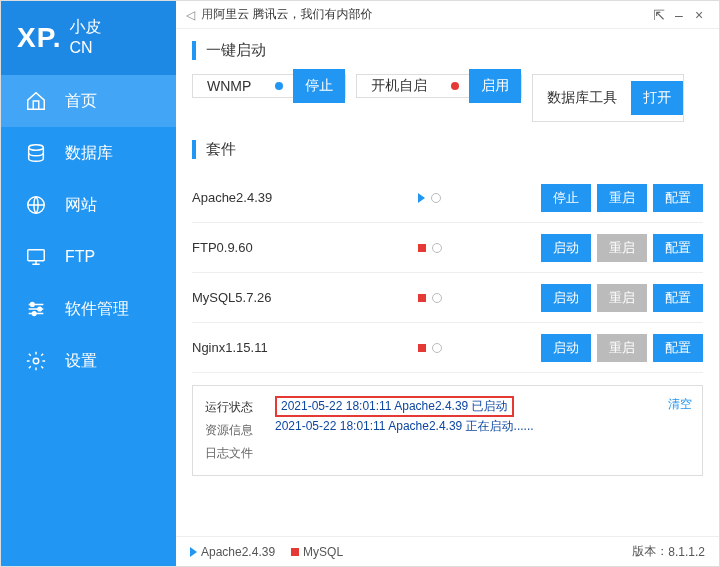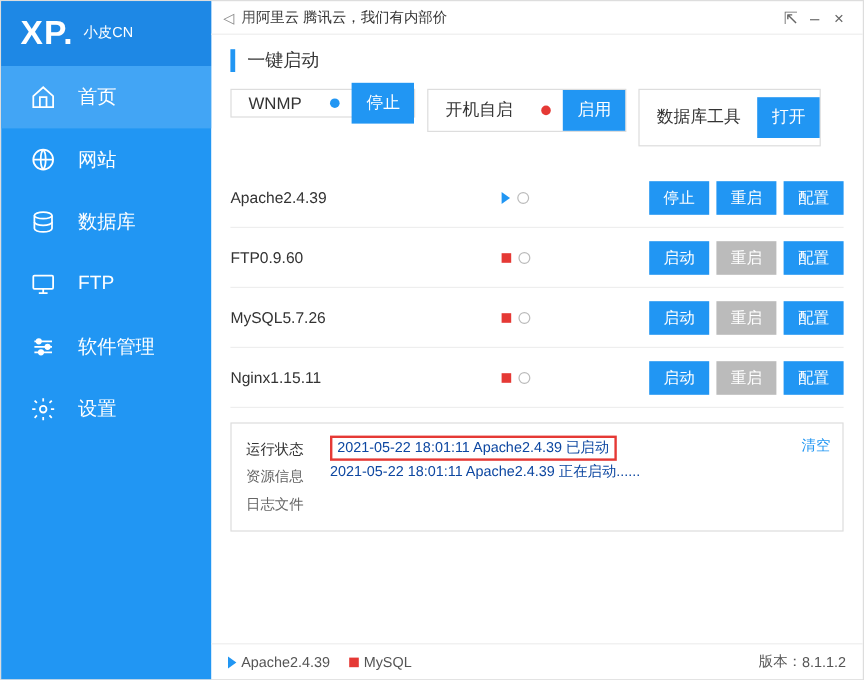--- a/index.html
+++ b/index.html
@@ -1,21 +1,21 @@
 <!DOCTYPE html>
 <html><head>
 <meta charset="utf-8">
 <style>
 * { margin: 0; padding: 0; box-sizing: border-box; font-family: "Microsoft YaHei", Arial, sans-serif; }
 body { width: 720px; height: 567px; background: #f5f5f5; overflow: hidden; }
 .app { display: flex; width: 100%; height: 100%; background: #fff; border: 1px solid #ddd; }
 .sidebar { width: 175px; background: #2196F3; color: #fff; display: flex; flex-direction: column; }
-.logo { height: 54px; background: #1E88E5; display: flex; align-items: center; padding: 0 16px; }
+.logo { height: 74px; background: #1E88E5; display: flex; align-items: center; padding: 0 16px; }
 .logo-xp { font-size: 28px; font-weight: bold; letter-spacing: 1px; }
-.logo-right { display: flex; flex-direction: row; font-size: 12px; line-height: 1.3; margin-left: 8px; }
+.logo-right { display: flex; flex-direction: column; font-size: 16px; line-height: 1.3; margin-left: 8px; }
 .nav { flex: 1; }
 .nav-item { display: flex; align-items: center; height: 52px; padding: 0 24px; font-size: 16px; cursor: pointer; }
 .nav-item.active { background: #42A5F5; }
 .nav-item .icon { width: 22px; height: 22px; margin-right: 18px; display: flex; align-items: center; justify-content: center; }
 .main { flex: 1; display: flex; flex-direction: column; }
 .titlebar { height: 28px; display: flex; align-items: center; padding: 0 10px; font-size: 12px; color: #555; border-bottom: 1px solid #eee; }
 .titlebar .spacer { flex: 1; }
 .winbtn { width: 20px; text-align: center; cursor: pointer; color: #666; font-size: 14px; }
 .content { flex: 1; padding: 12px 16px; overflow: hidden; display: flex; flex-direction: column; }
 .section-header { border-left: 4px solid #2196F3; padding-left: 10px; font-size: 15px; margin-bottom: 14px; color: #333; }
@@ -69,35 +69,35 @@
             <svg viewBox="0 0 24 24">
               <path d="M3 11l9-8 9 8v10H3z"></path>
               <path d="M9 21V12h6v9"></path>
             </svg>
           </span>
           <span>首页</span>
         </div>
         <div class="nav-item">
           <span class="icon">
             <svg viewBox="0 0 24 24">
-              <circle cx="12" cy="12" r="9"></circle>
-              <path d="M3 12h18M12 3c3 3 3 15 0 18M12 3c-3 3-3 15 0 18"></path>
-            </svg>
-          </span>
-          <span>网站</span>
-        </div>
-        <div class="nav-item">
-          <span class="icon">
-            <svg viewBox="0 0 24 24">
               <ellipse cx="12" cy="6" rx="8" ry="3"></ellipse>
               <path d="M4 6v12c0 1.7 3.6 3 8 3s8-1.3 8-3V6"></path>
               <path d="M4 12c0 1.7 3.6 3 8 3s8-1.3 8-3"></path>
             </svg>
           </span>
           <span>数据库</span>
+        </div>
+        <div class="nav-item">
+          <span class="icon">
+            <svg viewBox="0 0 24 24">
+              <circle cx="12" cy="12" r="9"></circle>
+              <path d="M3 12h18M12 3c3 3 3 15 0 18M12 3c-3 3-3 15 0 18"></path>
+            </svg>
+          </span>
+          <span>网站</span>
         </div>
         <div class="nav-item">
           <span class="icon">
             <svg viewBox="0 0 24 24">
               <rect x="3" y="4" width="18" height="12" rx="1"></rect>
               <path d="M8 20h8M12 16v4"></path>
             </svg>
           </span>
           <span>FTP</span>
         </div>
@@ -136,31 +136,32 @@
     </div>
 
     <div class="content">
       <div class="section-header">一键启动</div>
       <div class="start-row">
         <div class="box" style="height:24px">
           <span class="box-label">WNMP</span>
           <span class="dot blue"></span>
           <button class="btn">停止</button>
         </div>
-        <div class="box" style="height:36px">
+        <div class="box" style="height:24px">
           <span class="box-label">开机自启</span>
           <span class="dot red"></span>
           <button class="btn">启用</button>
         </div>
         <div class="box" style="height:48px">
           <span class="box-label">数据库工具</span>
           <button class="btn">打开</button>
         </div>
       </div>
 
+      <div class="section-header">套件</div>
       <div id="suites">
           <div class="suite-row">
             <div class="suite-name">Apache2.4.39</div>
             <div class="suite-status">
               <span class="tri blue"></span>
               <span class="circ"></span>
             </div>
             <div class="suite-actions">
               <button class="btn">停止</button>
               <button class="btn">重启</button>

